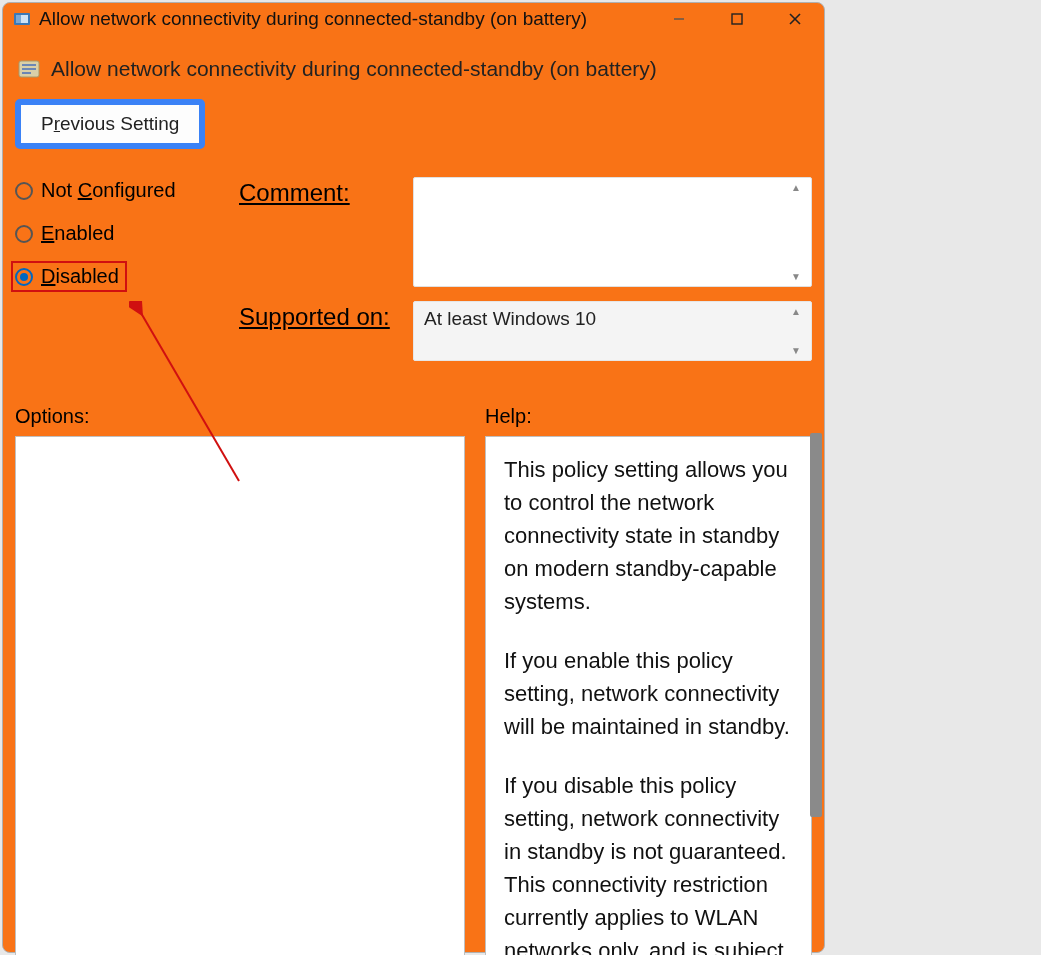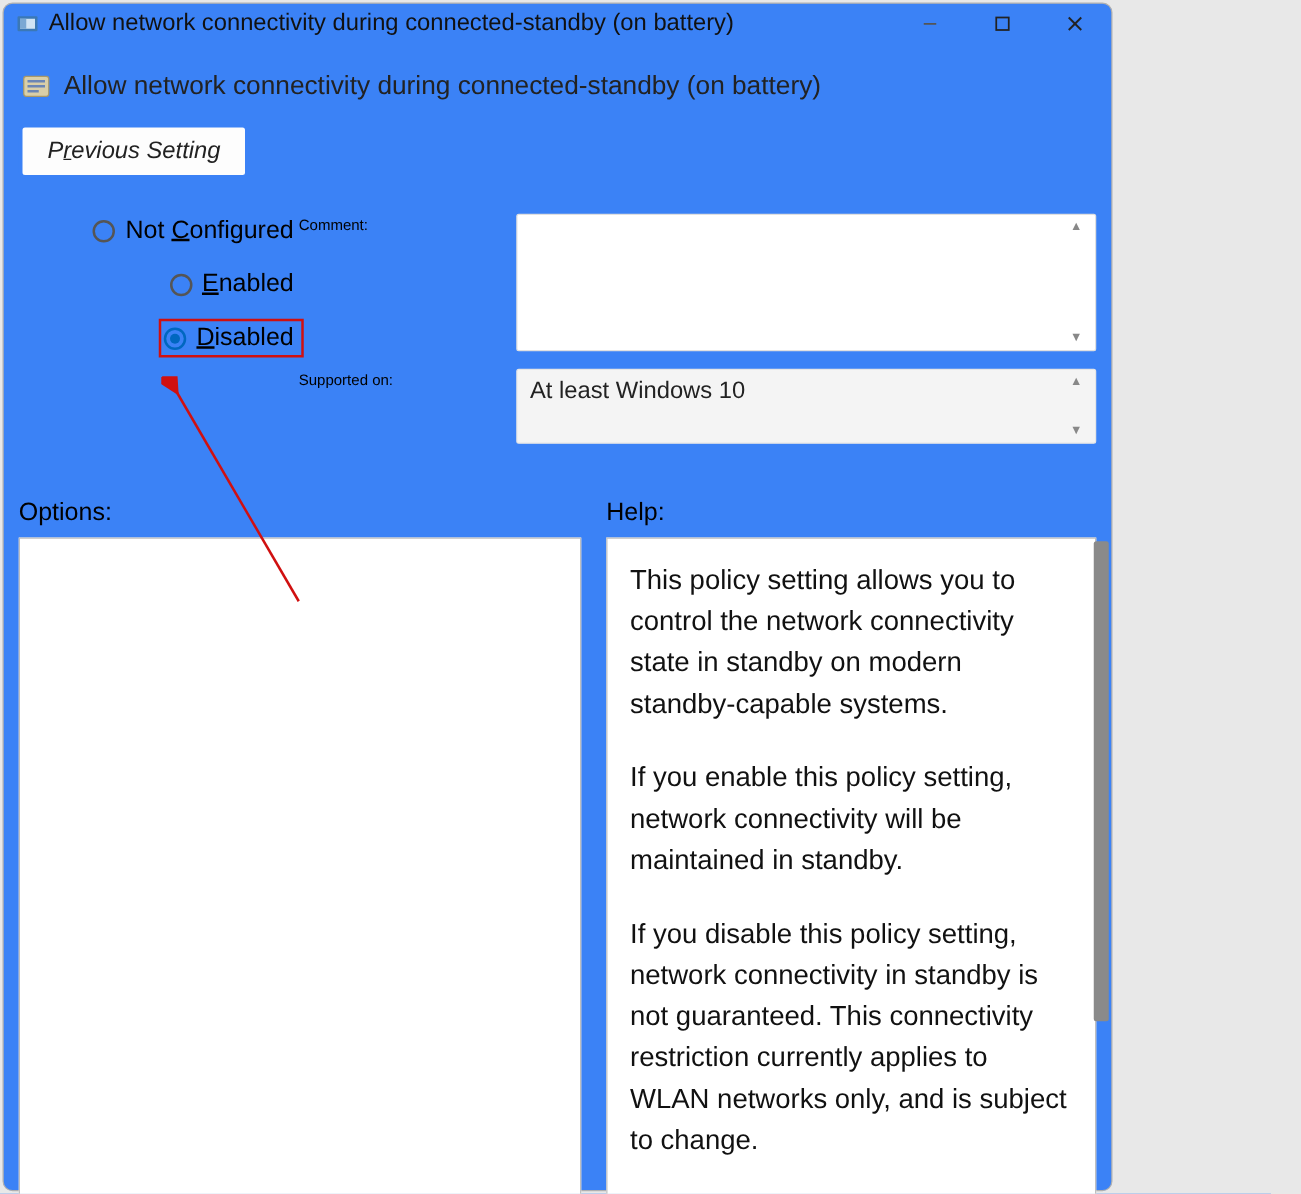--- a/index.html
+++ b/index.html
@@ -6,24 +6,24 @@
 body {
   margin: 0;
   font-family: "Segoe UI", Tahoma, sans-serif;
   font-size: 17px;
   background: #e8e8e8;
   width: 1041px;
   height: 955px;
   overflow: hidden;
 }
 .window {
-  width: 888px;
+  width: 823px;
   height: 951px;
   margin: 2px;
-  background: #3b82f6;
+  background: #f97316;
   border: 1px solid #b0b0b0;
   border-radius: 8px;
   position: relative;
   display: flex;
   flex-direction: column;
 }
 .titlebar {
   height: 36px;
   display: flex;
   align-items: center;
@@ -53,26 +53,25 @@
   padding: 6px 0 18px 2px;
 }
 .header-icon {
   width: 24px; height: 24px;
   margin-right: 10px;
 }
 .header-text { font-size: 21px; color: #222; }
 .nav-row { display: flex; gap: 14px; margin-bottom: 28px; }
 .nav-btn {
   background: #fdfdfd;
-  border: 3px solid #3b82f6;
+  border: 6px solid #3b82f6;
   border-radius: 5px;
   padding: 8px 20px;
   font-size: 19px;
   color: #222;
-  font-style: italic;
 }
 .main-grid {
   display: grid;
   grid-template-columns: 220px 170px 1fr;
   column-gap: 4px;
   row-gap: 14px;
   align-items: start;
 }
 .radio-col {
   display: flex; flex-direction: column; gap: 20px;
@@ -89,21 +88,21 @@
   width: fit-content;
 }
 .radio-dot {
   width: 18px; height: 18px; border: 2px solid #555; border-radius: 50%;
   display: flex; align-items: center; justify-content: center;
 }
 .radio-dot.selected { border-color: #0067c0; }
 .radio-dot.selected::after {
   content:""; width:8px; height:8px; background:#0067c0; border-radius:50%;
 }
-.field-label { font-size: 12px; padding-top: 2px; }
+.field-label { font-size: 24px; padding-top: 2px; text-decoration: underline; }
 .comment-box {
   background: #fff; border: 1px solid #e0e0e0; border-radius: 2px;
   height: 110px; position: relative;
 }
 .supported-box {
   background: #f4f4f4; border: 1px solid #e6e6e6; border-radius: 2px;
   height: 60px; position: relative;
   padding: 6px 30px 6px 10px;
   font-size: 19px; color: #222;
 }
@@ -198,21 +197,21 @@
           </svg>
       </span>
       <span class="header-text">Allow network connectivity during connected-standby (on battery)</span>
     </div>
 
     <div class="nav-row">
       <button class="nav-btn"><span>P</span><span class="underline-char">r</span><span>evious Setting</span></button>
     </div>
 
     <div class="main-grid">
-      <div class="radio-col" style="grid-row: span 2; align-items: flex-end;">
+      <div class="radio-col" style="grid-row: span 2;">
         <label class="radio-item">
           <span class="radio-dot"></span>
           <span><span>Not </span><span class="underline-char">C</span><span>onfigured</span></span>
         </label>
         <label class="radio-item">
           <span class="radio-dot"></span>
           <span><span></span><span class="underline-char">E</span><span>nabled</span></span>
         </label>
         <label class="radio-item highlight">
           <span class="radio-dot selected"></span>

